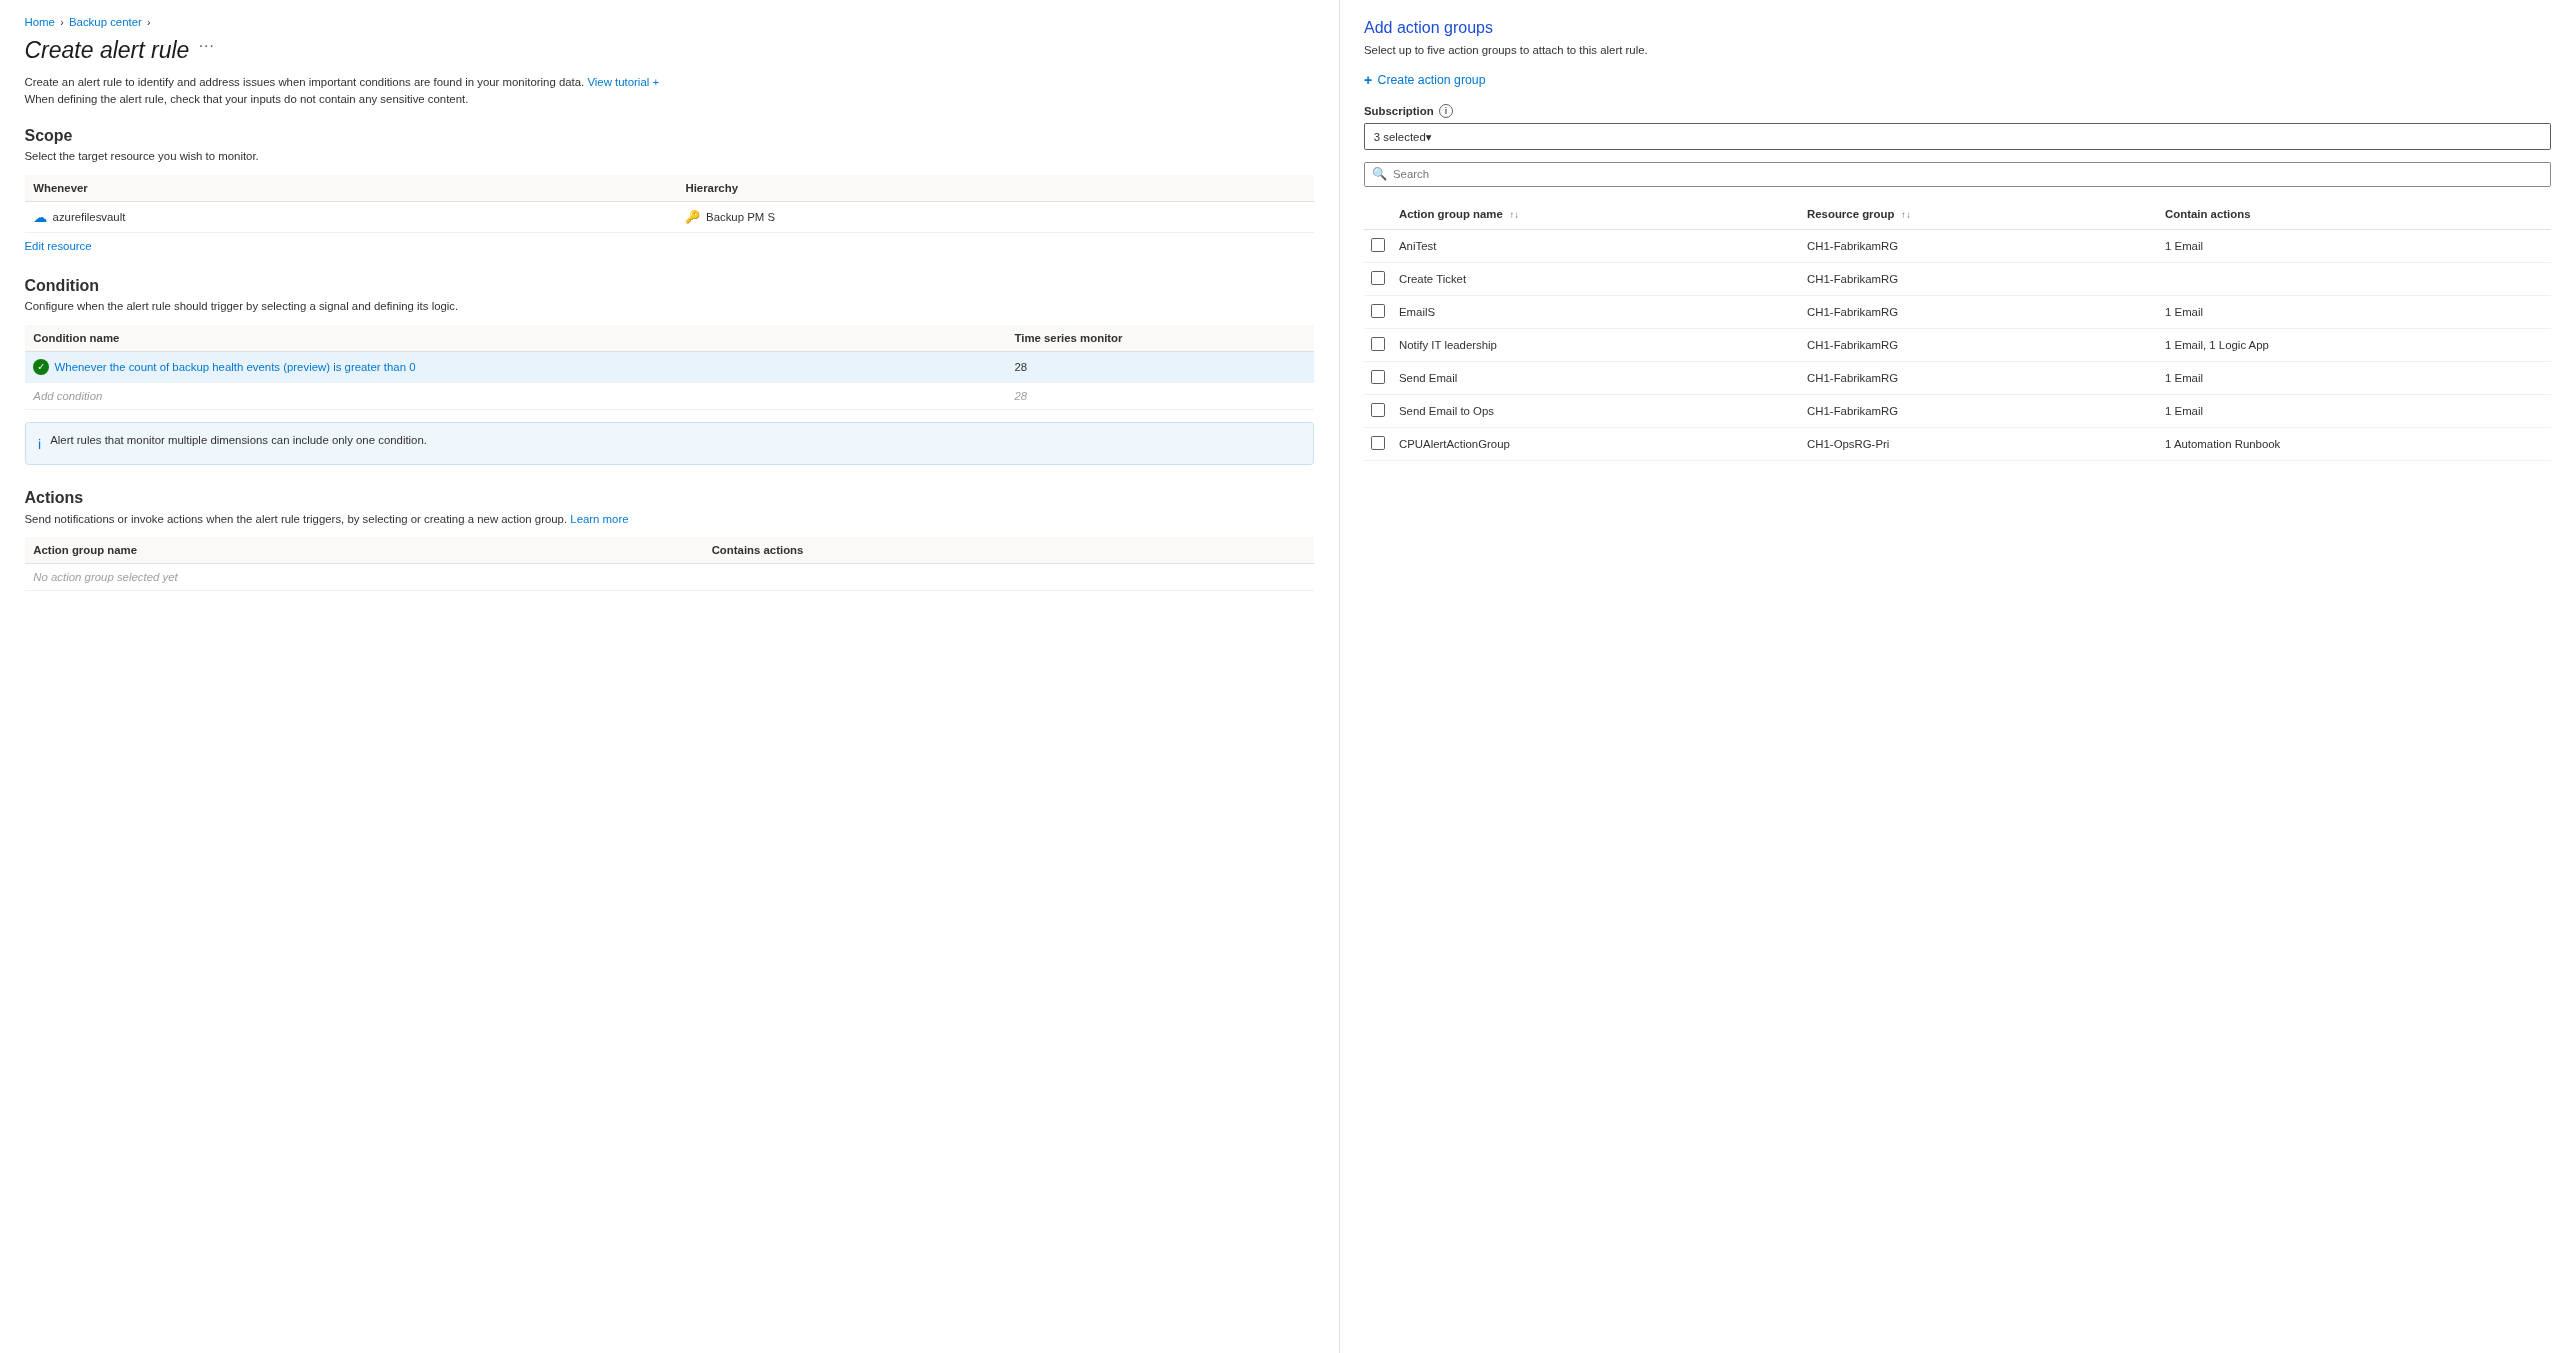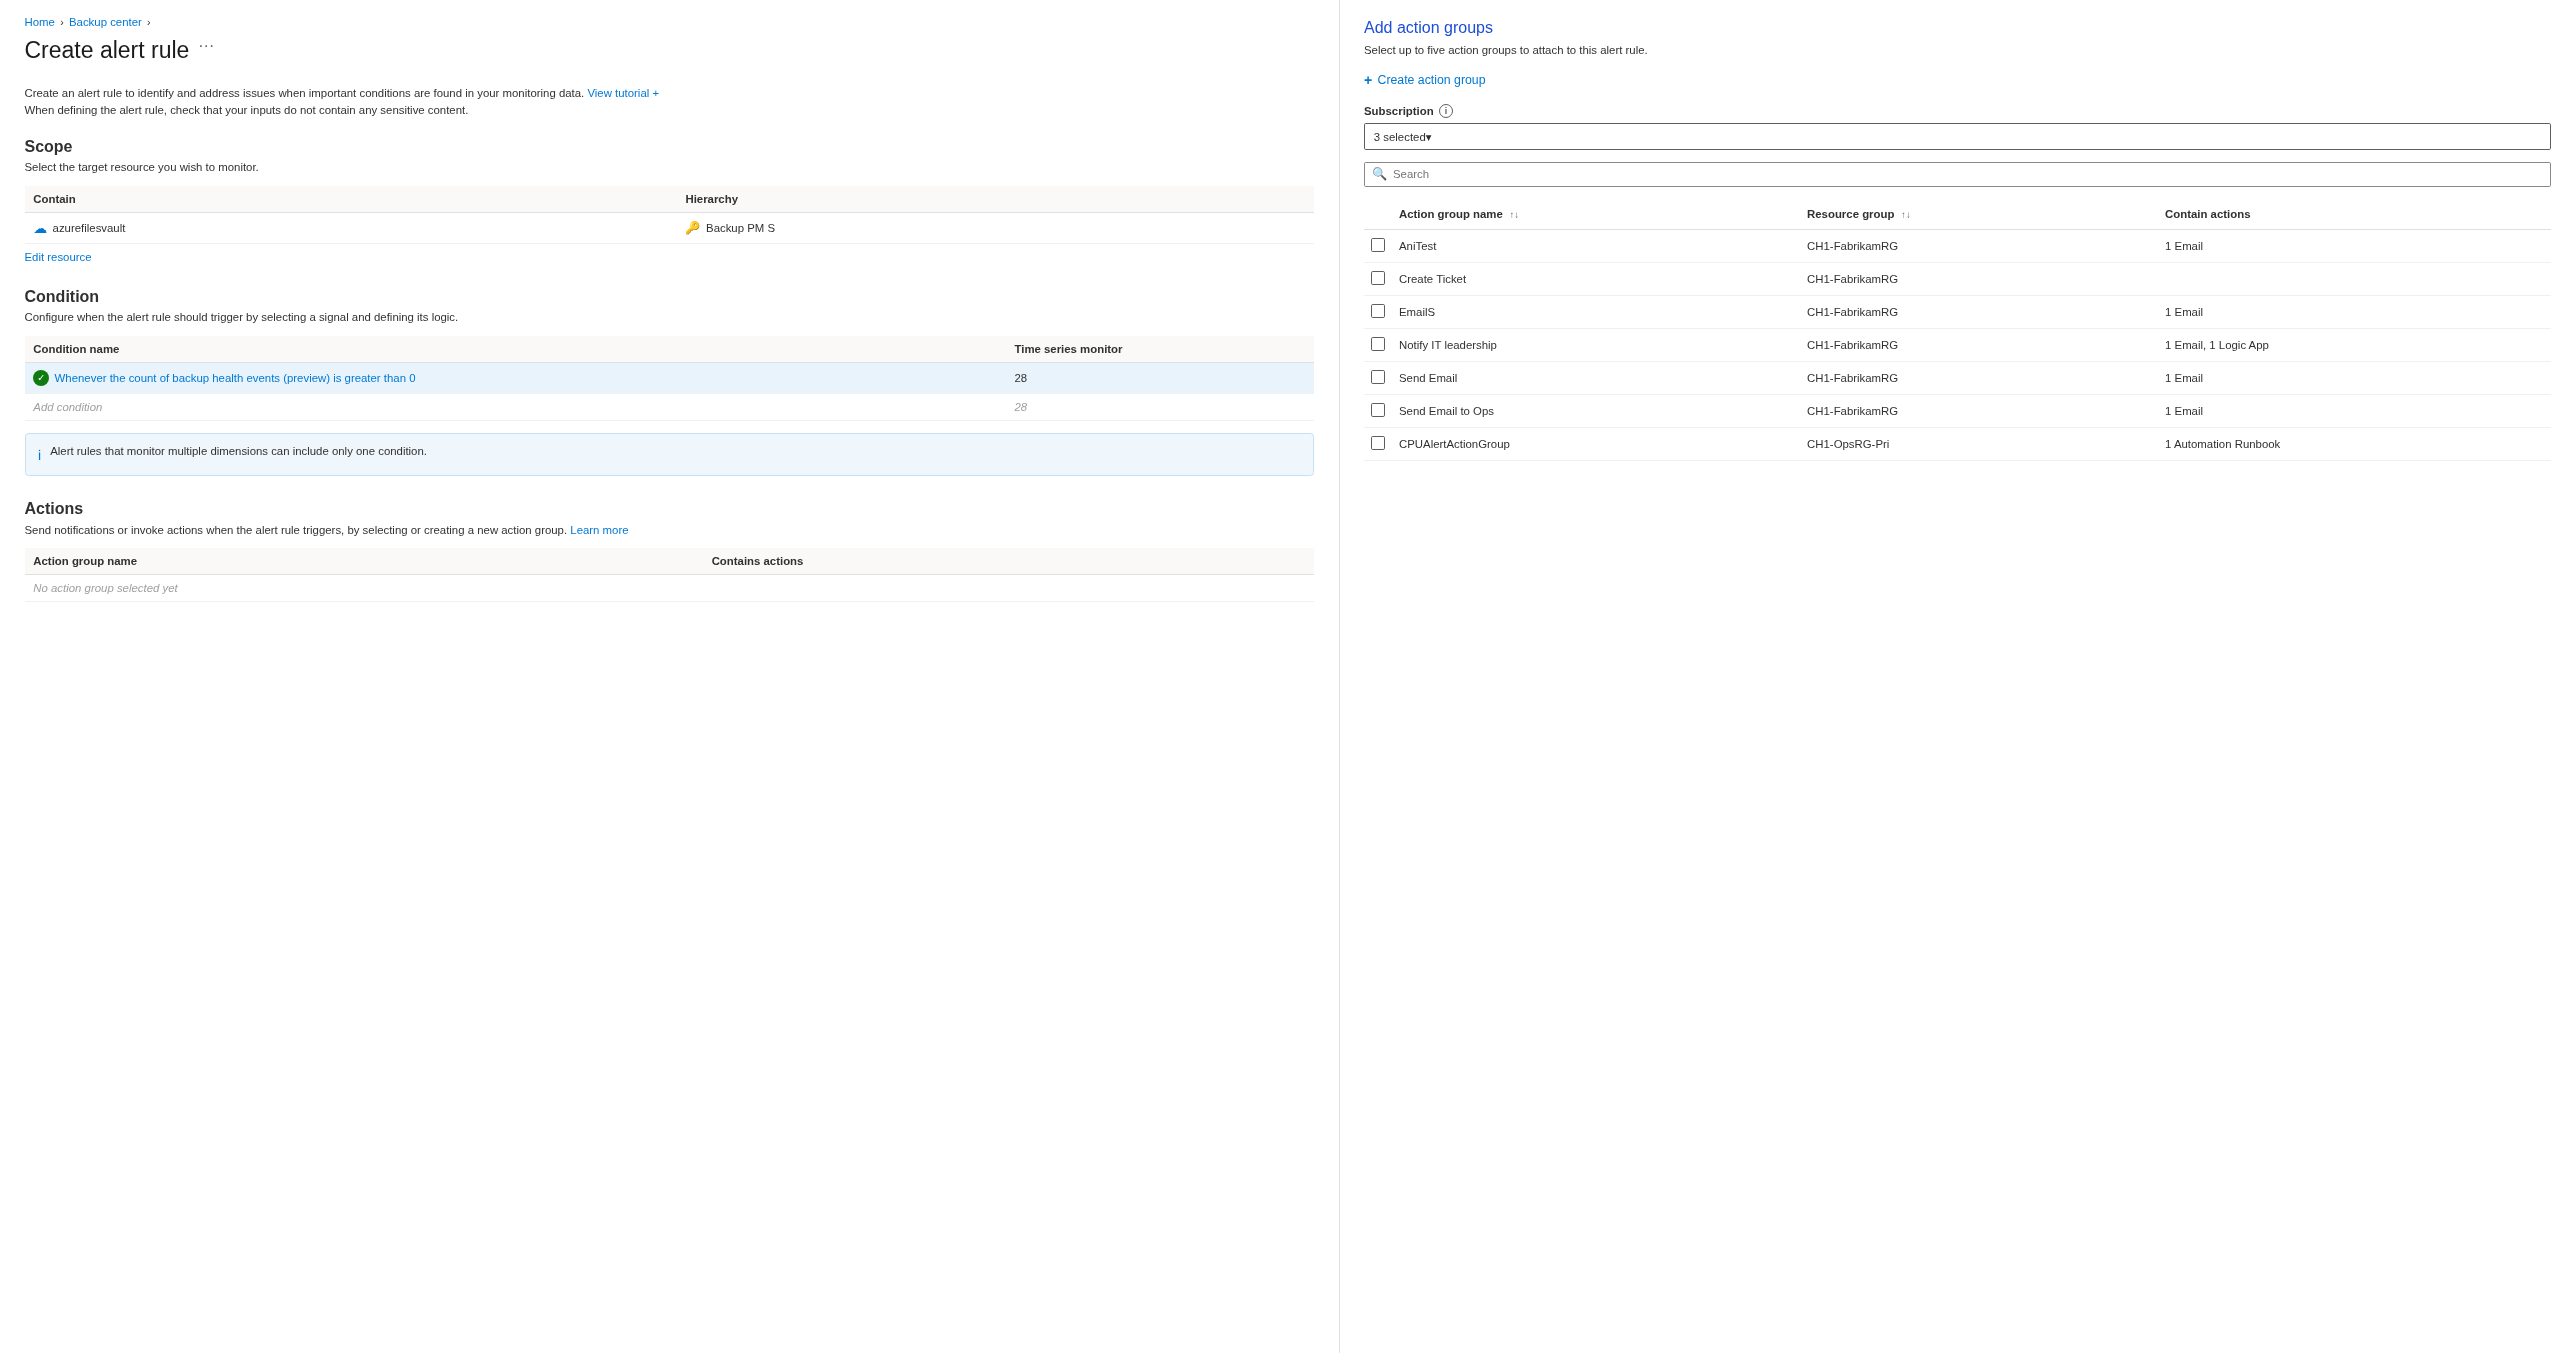--- a/index.html
+++ b/index.html
@@ -10,21 +10,21 @@
     
     .left-panel { flex: 0 0 52%; border-right: 0.9px solid #e0e0e0; overflow-y: auto; padding: 16px 24.5px; }
 
     
     .breadcrumb { display: flex; align-items: center; gap: 5.3px; font-size: 11.4px; color: #0078d4; margin-bottom: 8.8px; }
     .breadcrumb span { color: #323130; }
     .breadcrumb a { color: #0078d4; text-decoration: none; }
     .breadcrumb-sep { color: #605e5c; font-size: 10.5px; }
 
     
-    .page-title { font-size: 23px; font-weight: 300; color: #1b1b1b; margin-bottom: 21px; display: flex; align-items: flex-start; gap: 8.8px; }
+    .page-title { font-size: 23px; font-weight: 300; color: #1b1b1b; margin-bottom: 10px; display: flex; align-items: flex-start; gap: 8.8px; font-style: italic; }
     .page-title-ellipsis { font-size: 16px; color: #605e5c; cursor: pointer; }
 
     
     .description { font-size: 11.4px; color: #323130; line-height: 1.5; margin-bottom: 19px; }
     .description a { color: #0078d4; text-decoration: none; }
 
     
     .section { margin-bottom: 24.5px; }
     .section-title { font-size: 16px; font-weight: 600; margin-bottom: 5.3px; }
     .section-subtitle { font-size: 11.4px; color: #323130; margin-bottom: 12.3px; }
@@ -110,21 +110,21 @@
       <a href="#">View tutorial +</a><br>
       <span>When defining the alert rule, check that your inputs do not contain any sensitive content.</span>
     </div>
 
     <div class="section">
       <div class="section-title">Scope</div>
       <div class="section-subtitle">Select the target resource you wish to monitor.</div>
       <table class="data-table">
         <thead>
           <tr>
-            <th>Contain</th>
+            <th>Whenever</th>
             <th>Hierarchy</th>
           </tr>
         </thead>
         <tbody>
           <tr>
             <td>
               <span class="resource-icon">
                 <span class="icon-cloud">☁</span>
                 <span>azurefilesvault</span>
               </span>

